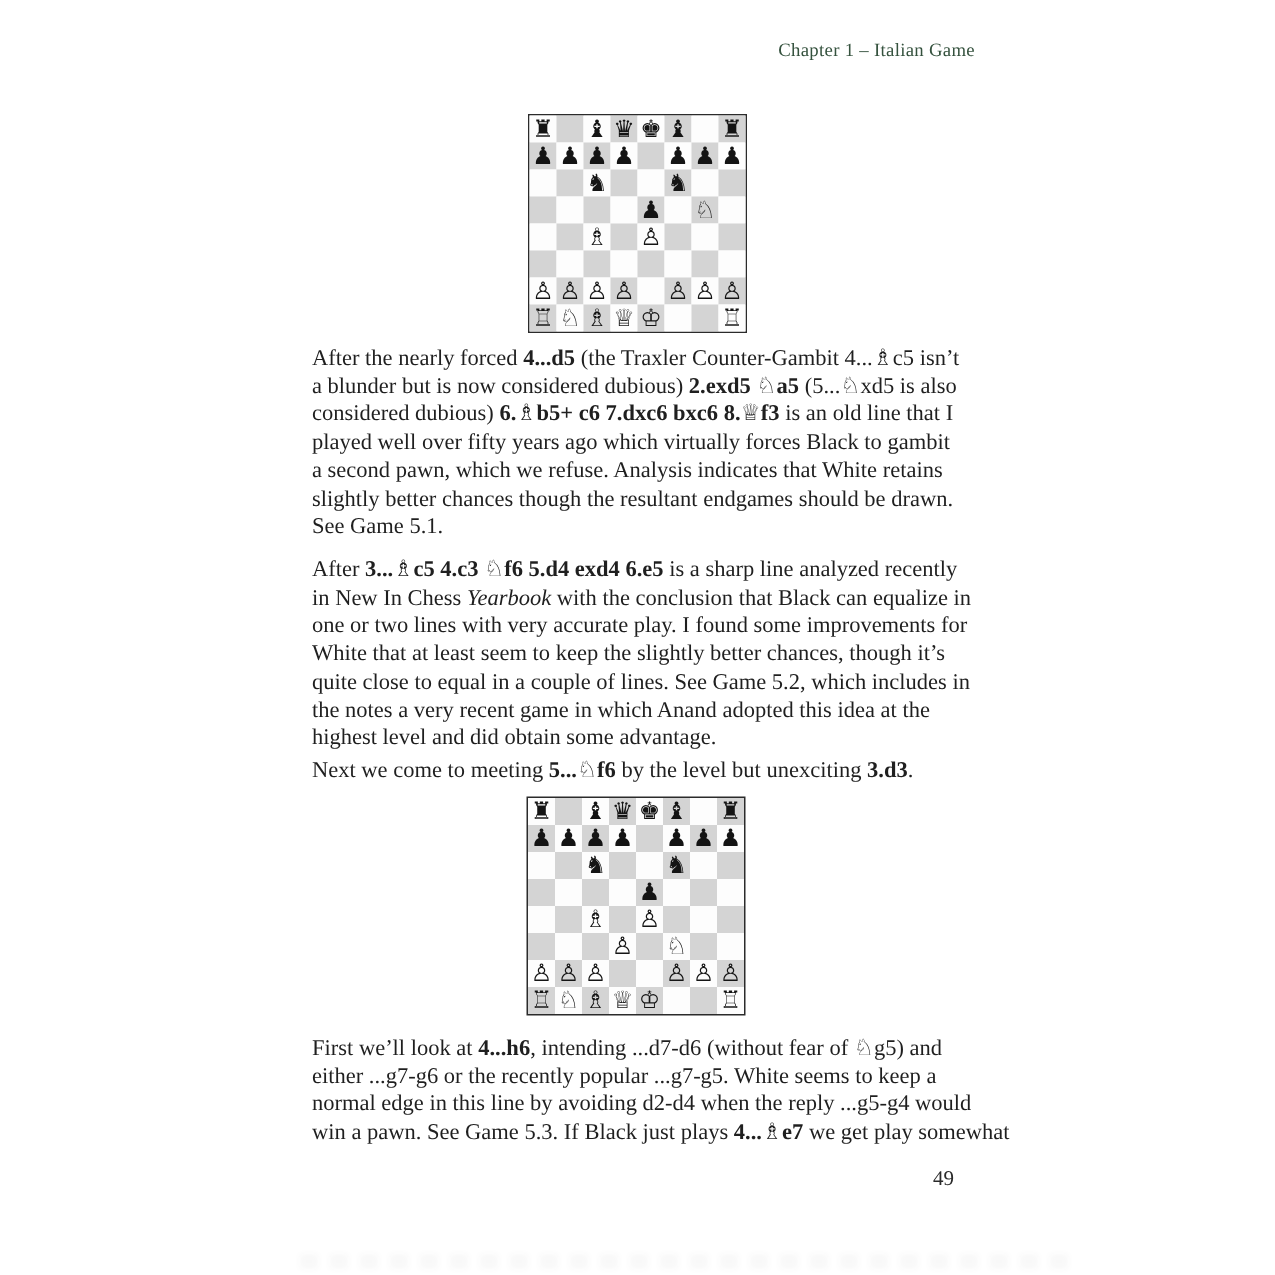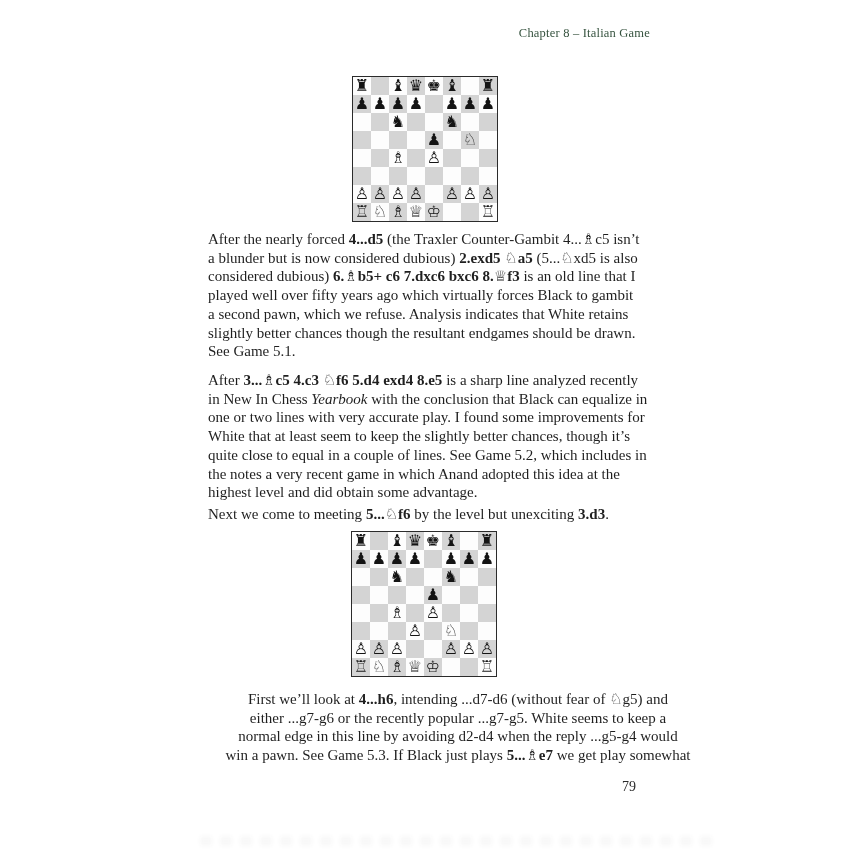--- a/index.html
+++ b/index.html
@@ -36,21 +36,21 @@
     line-height: 18.7px;
     white-space: pre;
     color: var(--text_color);
   }
   .para .b { font-weight: bold; }
   .para .i { font-style: italic; font-family: Liberation Serif, serif; }
 
   #para-0 { top: 230px; }
   #para-1 { top: 371px; }
   #para-2 { top: 505px; }
-  #para-3 { top: 690px; text-align: center; }
+  #para-3 { top: 690px; }
 
   .board {
     position: absolute;
     display: grid;
     grid-template-columns: repeat(8, 18px);
     grid-template-rows: repeat(8, 18px);
     border: 1px solid var(--board_border);
     background: var(--board_light);
   }
   #board-0 { top: 76px; left: 352px; }
@@ -83,21 +83,21 @@
     filter: blur(2px);
     opacity: 0.35;
     pointer-events: none;
   }
 </style>
 </head>
 <body>
 
 <div class="page">
 
-  <div class="chapter-header">Chapter 8 – Italian Game</div>
+  <div class="chapter-header">Chapter 1 – Italian Game</div>
 
   <div class="board" id="board-0">
       <div class="sq light">♜</div>
       <div class="sq dark"></div>
       <div class="sq light">♝</div>
       <div class="sq dark">♛</div>
       <div class="sq light">♚</div>
       <div class="sq dark">♝</div>
       <div class="sq light"></div>
       <div class="sq dark">♜</div>
@@ -160,21 +160,21 @@
     </div>
 
   <div class="para" id="para-0"><span>After the nearly forced </span><span class="b">4...d5</span><span> (the Traxler Counter-Gambit 4...♗c5 isn’t
 a blunder but is now considered dubious) </span><span class="b">2.exd5 ♘a5</span><span> (5...♘xd5 is also
 considered dubious) </span><span class="b">6.♗b5+ c6 7.dxc6 bxc6 8.♕f3</span><span> is an old line that I
 played well over fifty years ago which virtually forces Black to gambit
 a second pawn, which we refuse. Analysis indicates that White retains
 slightly better chances though the resultant endgames should be drawn.
 See Game 5.1.</span></div>
 
-  <div class="para" id="para-1"><span>After </span><span class="b">3...♗c5 4.c3 ♘f6 5.d4 exd4 8.e5</span><span> is a sharp line analyzed recently
+  <div class="para" id="para-1"><span>After </span><span class="b">3...♗c5 4.c3 ♘f6 5.d4 exd4 6.e5</span><span> is a sharp line analyzed recently
 in New In Chess </span><span class="i">Yearbook</span><span> with the conclusion that Black can equalize in
 one or two lines with very accurate play. I found some improvements for
 White that at least seem to keep the slightly better chances, though it’s
 quite close to equal in a couple of lines. See Game 5.2, which includes in
 the notes a very recent game in which Anand adopted this idea at the
 highest level and did obtain some advantage.</span></div>
 
   <div class="para" id="para-2"><span>Next we come to meeting </span><span class="b">5...♘f6</span><span> by the level but unexciting </span><span class="b">3.d3</span><span>.</span></div>
 
   <div class="board" id="board-1">
@@ -240,19 +240,19 @@
       <div class="sq light">♕</div>
       <div class="sq dark">♔</div>
       <div class="sq light"></div>
       <div class="sq dark"></div>
       <div class="sq light">♖</div>
     </div>
 
   <div class="para" id="para-3"><span>First we’ll look at </span><span class="b">4...h6</span><span>, intending ...d7-d6 (without fear of ♘g5) and
 either ...g7-g6 or the recently popular ...g7-g5. White seems to keep a
 normal edge in this line by avoiding d2-d4 when the reply ...g5-g4 would
-win a pawn. See Game 5.3. If Black just plays </span><span class="b">5...♗e7</span><span> we get play somewhat</span></div>
-
-  <div class="page-number">79</div>
+win a pawn. See Game 5.3. If Black just plays </span><span class="b">4...♗e7</span><span> we get play somewhat</span></div>
+
+  <div class="page-number">49</div>
 
   <div class="bottom-ghost"></div>
 
 </div>
 
 </body></html>

